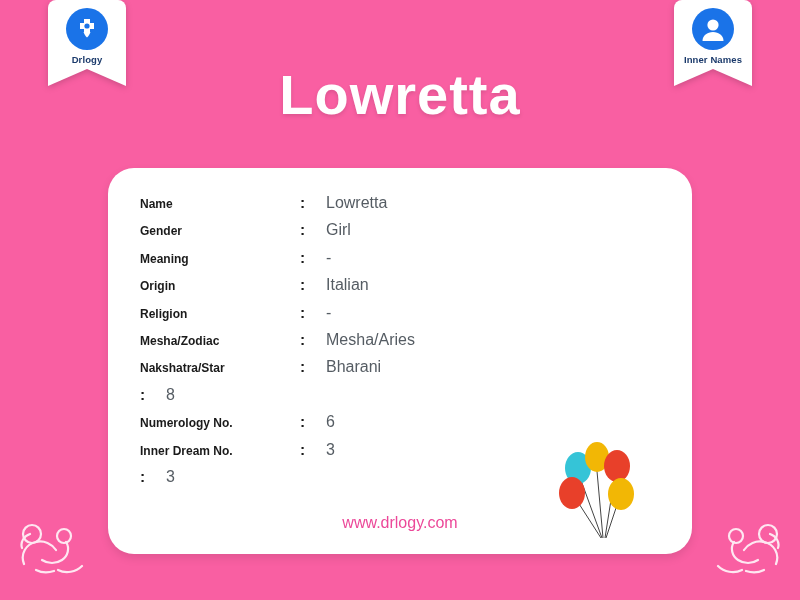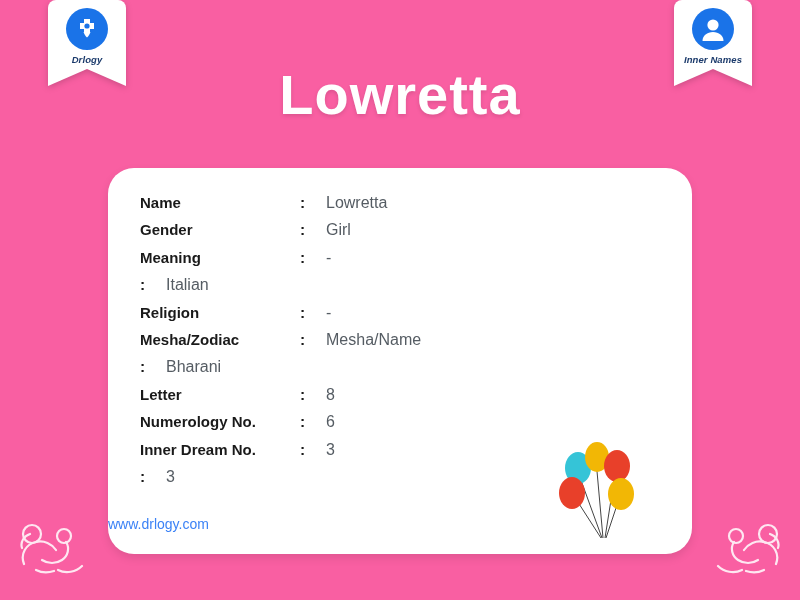--- a/index.html
+++ b/index.html
@@ -25,21 +25,20 @@
   }
   .badge-inner {
     width: 78px;
     background: #ffffff;
     border-radius: 8px 8px 0 0;
     padding: 8px 0 4px;
     display: flex;
     flex-direction: column;
     align-items: center;
     position: relative;
-    font-style: italic;
   }
   .badge-inner:after {
     content: "";
     position: absolute;
     bottom: -17px;
     left: 0;
     width: 0; height: 0;
     border-left: 39px solid #ffffff;
     border-right: 39px solid #ffffff;
     border-bottom: 17px solid transparent;
@@ -98,42 +97,42 @@
     top: 26px;
     left: 32px;
   }
   .row {
     display: flex;
     align-items: baseline;
     height: 27.4px;
   }
   .row .label {
     width: 160px;
-    font-size: 15px;
+    font-size: 12px;
     font-weight: bold;
     color: #1a1a1a;
   }
   .row .colon {
     width: 26px;
     font-size: 15.5px;
     font-weight: bold;
     color: #1a1a1a;
   }
   .row .value {
     font-size: 16px;
     color: #555c63;
   }
 
   .site-url {
     position: absolute;
     bottom: 22px;
     left: 0; right: 0;
-    text-align: left;
-    font-size: 14px;
-    color: #3b82f6;
+    text-align: center;
+    font-size: 16px;
+    color: #ec4899;
   }
 
   
   .balloons { position: absolute; right: 38px; bottom: 6px; width: 110px; height: 110px; }
 
   
   .corner { position: absolute; opacity: .85; }
   #corner-left { left: 6px; bottom: 6px; }
   #corner-right { right: 6px; bottom: 6px; }
 </style>
@@ -183,43 +182,44 @@
       <span class="value">Girl</span>
     </div>
 
     <div class="row">
       <span class="label">Meaning</span>
       <span class="colon">:</span>
       <span class="value">-</span>
     </div>
 
     <div class="row">
+      <span class="label">Origin</span>
       <span class="colon">:</span>
       <span class="value">Italian</span>
     </div>
 
     <div class="row">
       <span class="label">Religion</span>
       <span class="colon">:</span>
       <span class="value">-</span>
     </div>
 
     <div class="row">
       <span class="label">Mesha/Zodiac</span>
       <span class="colon">:</span>
-      <span class="value">Mesha/Name</span>
-    </div>
-
-    <div class="row">
+      <span class="value">Mesha/Aries</span>
+    </div>
+
+    <div class="row">
+      <span class="label">Nakshatra/Star</span>
       <span class="colon">:</span>
       <span class="value">Bharani</span>
     </div>
 
     <div class="row">
-      <span class="label">Letter</span>
       <span class="colon">:</span>
       <span class="value">8</span>
     </div>
 
     <div class="row">
       <span class="label">Numerology No.</span>
       <span class="colon">:</span>
       <span class="value">6</span>
     </div>
 

